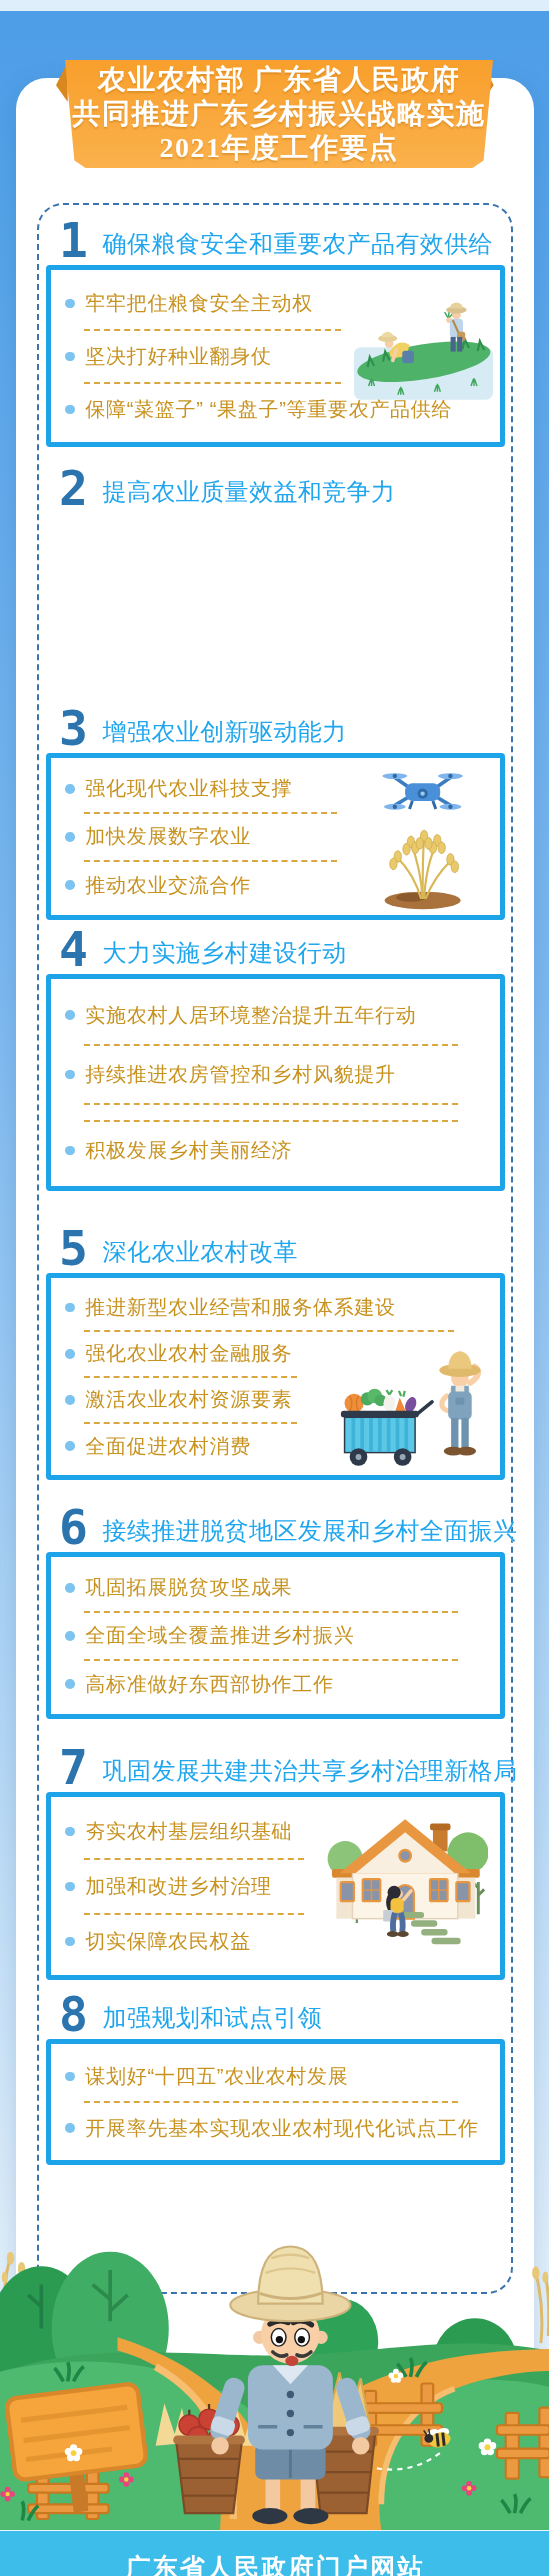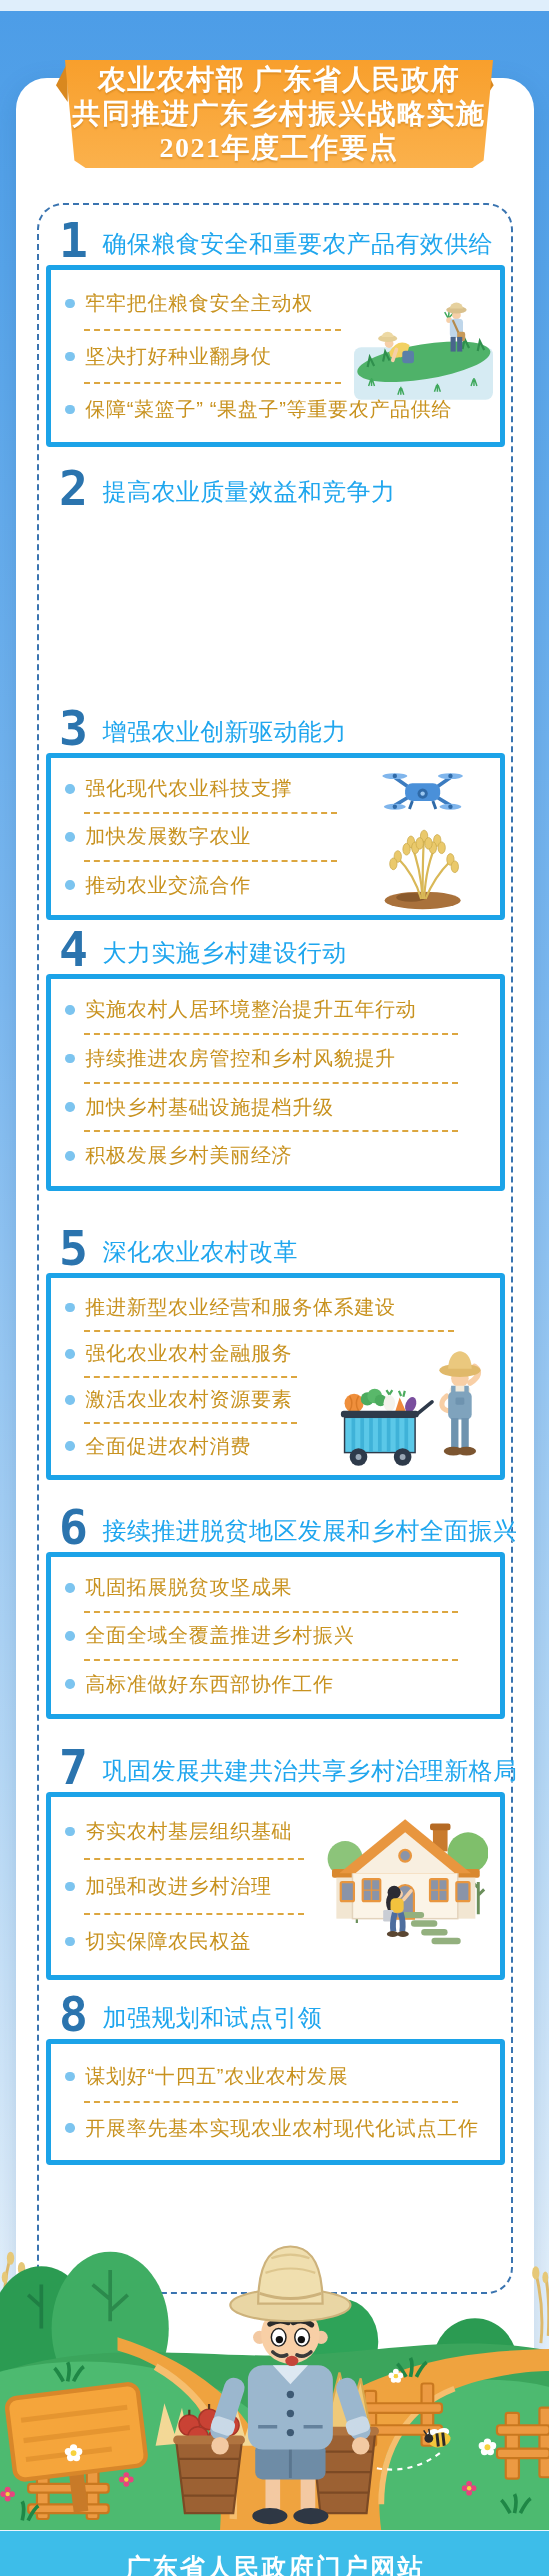--- a/index.html
+++ b/index.html
@@ -207,24 +207,20 @@
       <div class="item">
           <span class="bullet"></span>
           <span class="item-text">实施农村人居环境整治提升五年行动</span>
         </div>
       <div class="dash" style="width:374px"></div>
       <div class="item">
           <span class="bullet"></span>
           <span class="item-text">持续推进农房管控和乡村风貌提升</span>
         </div>
       <div class="dash" style="width:374px"></div>
-      <div class="item">
-          <span class="bullet"></span>
-          <span class="item-text">加快乡村基础设施提档升级</span>
-        </div>
       <div class="dash" style="width:374px"></div>
       <div class="item">
           <span class="bullet"></span>
           <span class="item-text">积极发展乡村美丽经济</span>
         </div>
     </div>
   </section>
 
   <section class="sec" style="top:1215px">
     <div class="sec-head">

